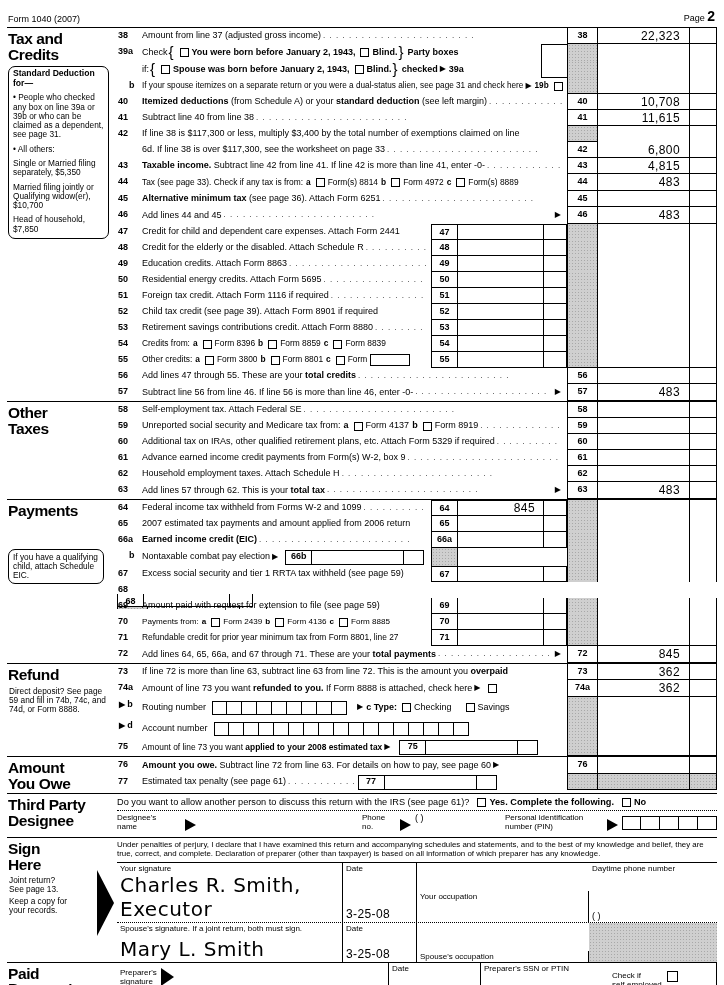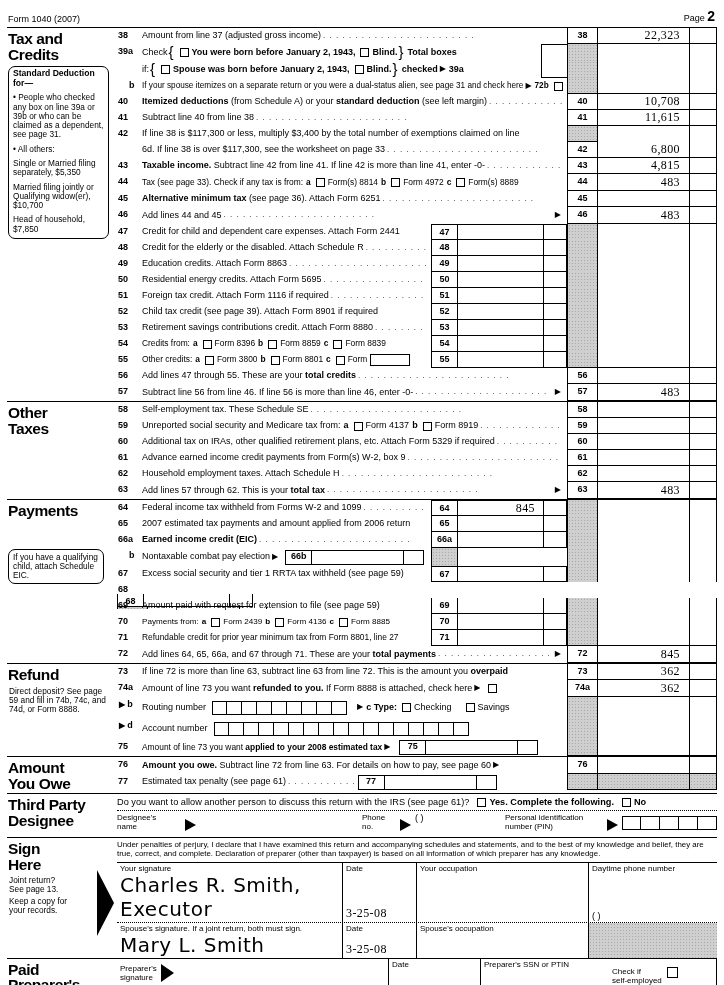--- a/index.html
+++ b/index.html
@@ -38,21 +38,21 @@
   .bb { border-bottom:1px solid #000; }
   .shade { background-color:#cfcfcf; background-image:radial-gradient(#a8a8a8 22%, rgba(0,0,0,0) 23%); background-size:3px 3px; }
 
   
   .inner { width:136px; flex:none; display:flex; align-items:stretch; }
   .ino  { width:27px; flex:none; border-left:1px solid #000; border-right:1px solid #000; border-bottom:1px solid #000; font-weight:bold; font-size:9px; text-align:center; padding-top:2px; }
   .iamt { flex:1; border-right:1px solid #000; border-bottom:1px solid #000; display:flex; align-items:center; justify-content:flex-end; padding-right:8px; }
   .icts { width:23px; flex:none; border-right:1px solid #000; border-bottom:1px solid #000; }
   .itop > .ino, .itop > .iamt, .itop > .icts { border-top:1px solid #000; }
 
-  .hw { font-family:Liberation Serif, serif; font-size:12px; letter-spacing:0.4px; }
+  .hw { font-family:Liberation Sans, sans-serif; font-size:12px; letter-spacing:0.4px; }
   .hw-big { font-family:"DejaVu Sans", sans-serif; font-size:20px; letter-spacing:0.5px; }
 
   .cb { width:9px; height:9px; border:1px solid #000; flex:none; display:inline-block; margin:0 3px 0 5px; align-self:center; background:#fff; }
   .wbox { border:1px solid #000; height:12px; flex:none; display:inline-block; background:#fff; margin-left:3px; }
   .brace { font-size:15px; font-weight:normal; margin:0 1px; align-self:center; }
   .brace-l::after { content:"{"; } .brace-r::after { content:"}"; }
 
   
   .sdbox { border:1.4px solid #000; border-radius:7px; width:101px; margin:2px 0 0 1px; padding:2px 3px 4px 4px; font-size:8.3px; }
   .sdbox .hd { font-weight:bold; font-size:8.6px; }
@@ -90,21 +90,21 @@
   .pinbx { width:19px; height:14px; border:1px solid #000; border-left:none; flex:none; }
   .pinbx:first-child { border-left:1px solid #000; }
 
   
   .perjury { font-size:7.9px; line-height:1.2; padding:2px 2px 3px 0; }
   .sigtable { border-top:1px solid #000; }
   .sigrow { display:flex; align-items:stretch; min-height:31px; border-bottom:1px dotted #000; }
   .sigcell { border-right:1px solid #000; padding:1px 3px; display:flex; flex-direction:column; justify-content:space-between; }
   .sigcell .cl { font-size:8px; }
   .sigcell:last-child { border-right:none; }
-  .c-sig { flex:1; } .c-date { width:74px; flex:none; } .c-occ { width:172px; flex:none; } .c-ph { width:128px; flex:none; }
+  .c-sig { flex:1; } .c-date { width:74px; flex:none; } .c-occ { width:172px; flex:none;margin-top:28px; } .c-ph { width:128px; flex:none; }
   .bigtri { position:absolute; right:3px; top:32px; width:0; height:0; border-left:17px solid #000; border-top:33px solid transparent; border-bottom:33px solid transparent; }
 
   
   .preprow { display:flex; align-items:stretch; }
   .prepcell { border-right:1px solid #000; border-bottom:1px solid #000; padding:1px 3px; font-size:8px; }
   .ein-blk { width:215px; flex:none; }
   .ein-row { display:flex; align-items:center; border-bottom:1px solid #000; height:14px; font-size:8.5px; padding-left:4px; gap:14px;margin-left:48px; }
   .ein-row:last-child { border-bottom:none; }
   .underline-fill { flex:1; border-bottom:1px solid #000; height:12px; margin:0 4px; }
 </style>
@@ -153,21 +153,21 @@
       <div class="row h17">
         <span class="lno">39a</span>
         <span class="lbl">
           <span>Check</span>
           <span class="brace brace-l"></span>
           <span class="cb"></span>
           <span class="b">You were born before January 2, 1943,</span>
           <span class="cb"></span>
           <span class="b">Blind.</span>
           <span class="brace brace-r"></span>
-          <span class="b sp">Total boxes</span>
+          <span class="b sp">Party boxes</span>
           <span class="dots" style="visibility:hidden;"></span>
         </span>
         <span class="tb t"></span>
         <span class="main">
               <span class="mno shade"></span>
               <span class="mamt"></span>
               <span class="mcts"></span>
             </span>
       </div>
 
@@ -192,21 +192,21 @@
               <span class="mamt"></span>
               <span class="mcts"></span>
             </span>
       </div>
 
       <div class="row h16">
         <span class="lno ind">b</span>
         <span class="lbl" style="font-size:8.2px;">
           <span>If your spouse itemizes on a separate return or you were a dual-status alien, see page 31 and check here</span>
           <span class="arr"></span>
-          <span class="b">72b</span>
+          <span class="b">19b</span>
           <span class="cb"></span>
         </span>
         <span class="main">
               <span class="mno shade bb"></span>
               <span class="mamt bb"></span>
               <span class="mcts bb"></span>
             </span>
       </div>
 
       <div class="row h16">
@@ -524,21 +524,21 @@
   </section>
 
   <section>
     <div class="side">
           <div class="sec-title" style="width:60px;">Other Taxes</div>
         </div>
     <div class="content">
       <div class="row h16">
         <span class="lno">58</span>
         <span class="lbl">
-              <span>Self-employment tax. These Schedule SE</span>
+              <span>Self-employment tax. Attach Federal SE</span>
               <span class="dots"></span>
             </span>
         <span class="main">
               <span class="mno bb">58</span>
               <span class="mamt bb"></span>
               <span class="mcts bb"></span>
             </span>
       </div>
       <div class="row h16">
         <span class="lno">59</span>

